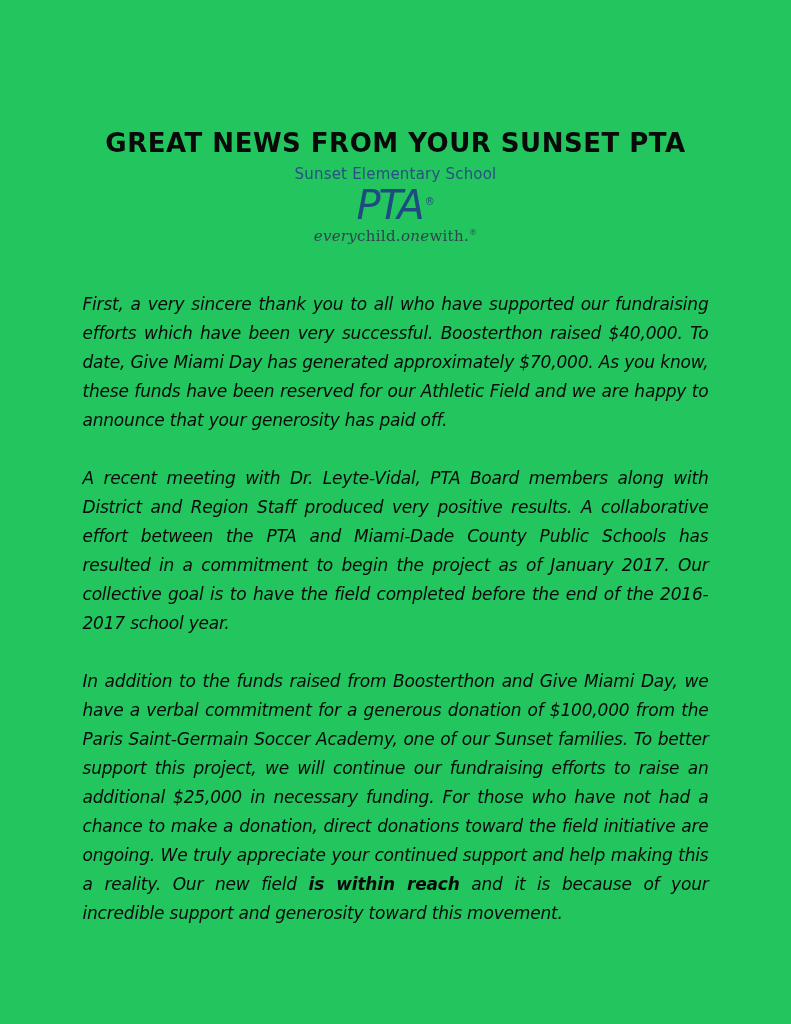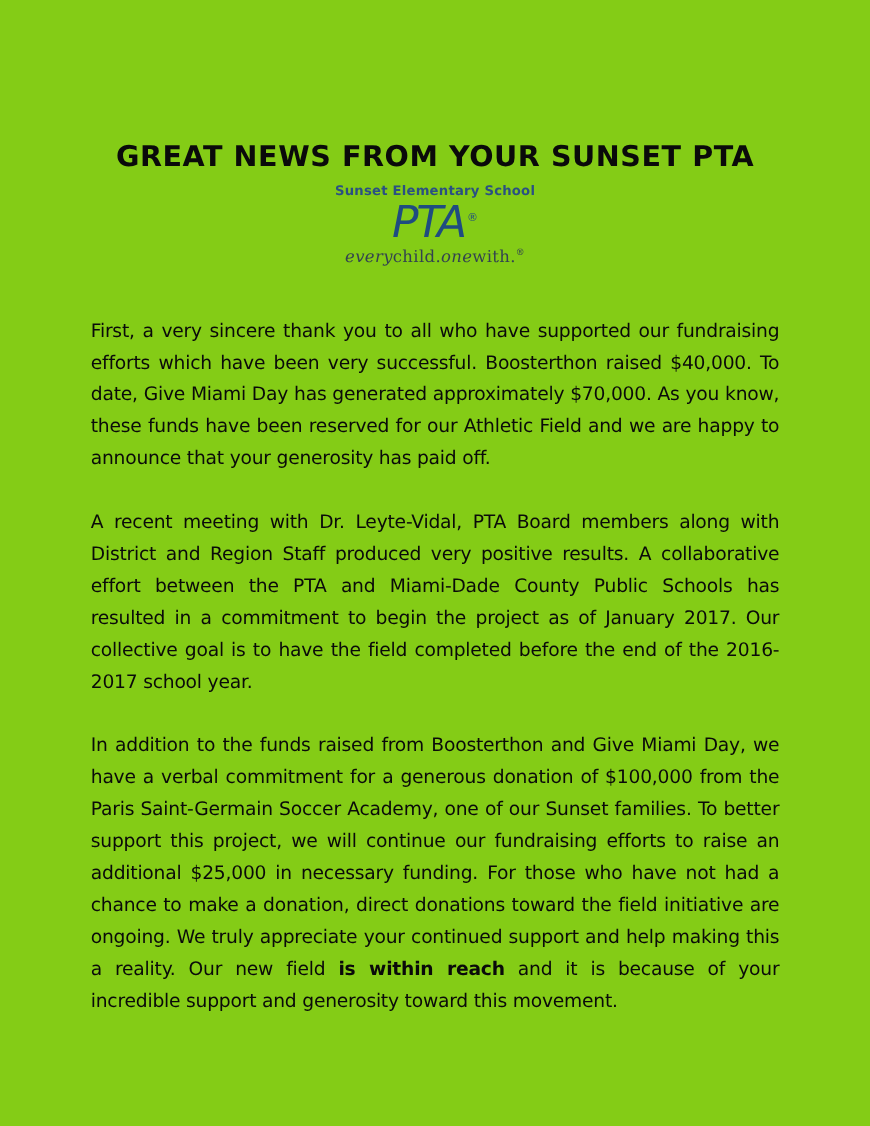--- a/index.html
+++ b/index.html
@@ -5,43 +5,43 @@
   html, body {
     margin: 0;
     padding: 0;
     background: #ffffff;
   }
   .page {
     position: relative;
     width: 791px;
     height: 1024px;
     margin: 0 auto;
-    background: #84cc16;
+    background: #22c55e;
     overflow: hidden;
     font-family: "DejaVu Sans", sans-serif;
     box-sizing: border-box;
     padding-top: 128px;
   }
   .doc-title {
     margin: 0;
     text-align: center;
     font-size: 26px;
     font-weight: bold;
     letter-spacing: 0.5px;
     color: #0a0a0a;
     font-family: "DejaVu Sans", sans-serif;
   }
   .logo {
     text-align: center;
     margin-top: 9px;
     line-height: 1;
   }
   .logo-school {
-    font-size: 12px;
-    font-weight: bold;
+    font-size: 15px;
+    font-weight: normal;
     color: #2a5083;
     letter-spacing: 0.2px;
   }
   .logo-acronym {
     margin-top: 3px;
     font-size: 40px;
     font-weight: normal;
     font-style: italic;
     letter-spacing: -2px;
     color: #1f4c80;
@@ -63,20 +63,21 @@
   }
   .tag-italic { font-style: italic; font-weight: normal; margin-top: 20px; }
   .tag-bold   { font-weight: normal; }
   .tag-reg {
     font-size: 8px;
     vertical-align: super;
   }
   .content {
     width: 626px;
     margin: 46px auto 0 auto;
+    font-style: italic;
   }
   .content p {
     margin: 0 0 29px 0;
     font-size: 17px;
     letter-spacing: -0.2px;
     line-height: 29px;
     text-align: justify;
     color: #0a0a0a;
   }
   .content p:last-child { margin-bottom: 0; }

